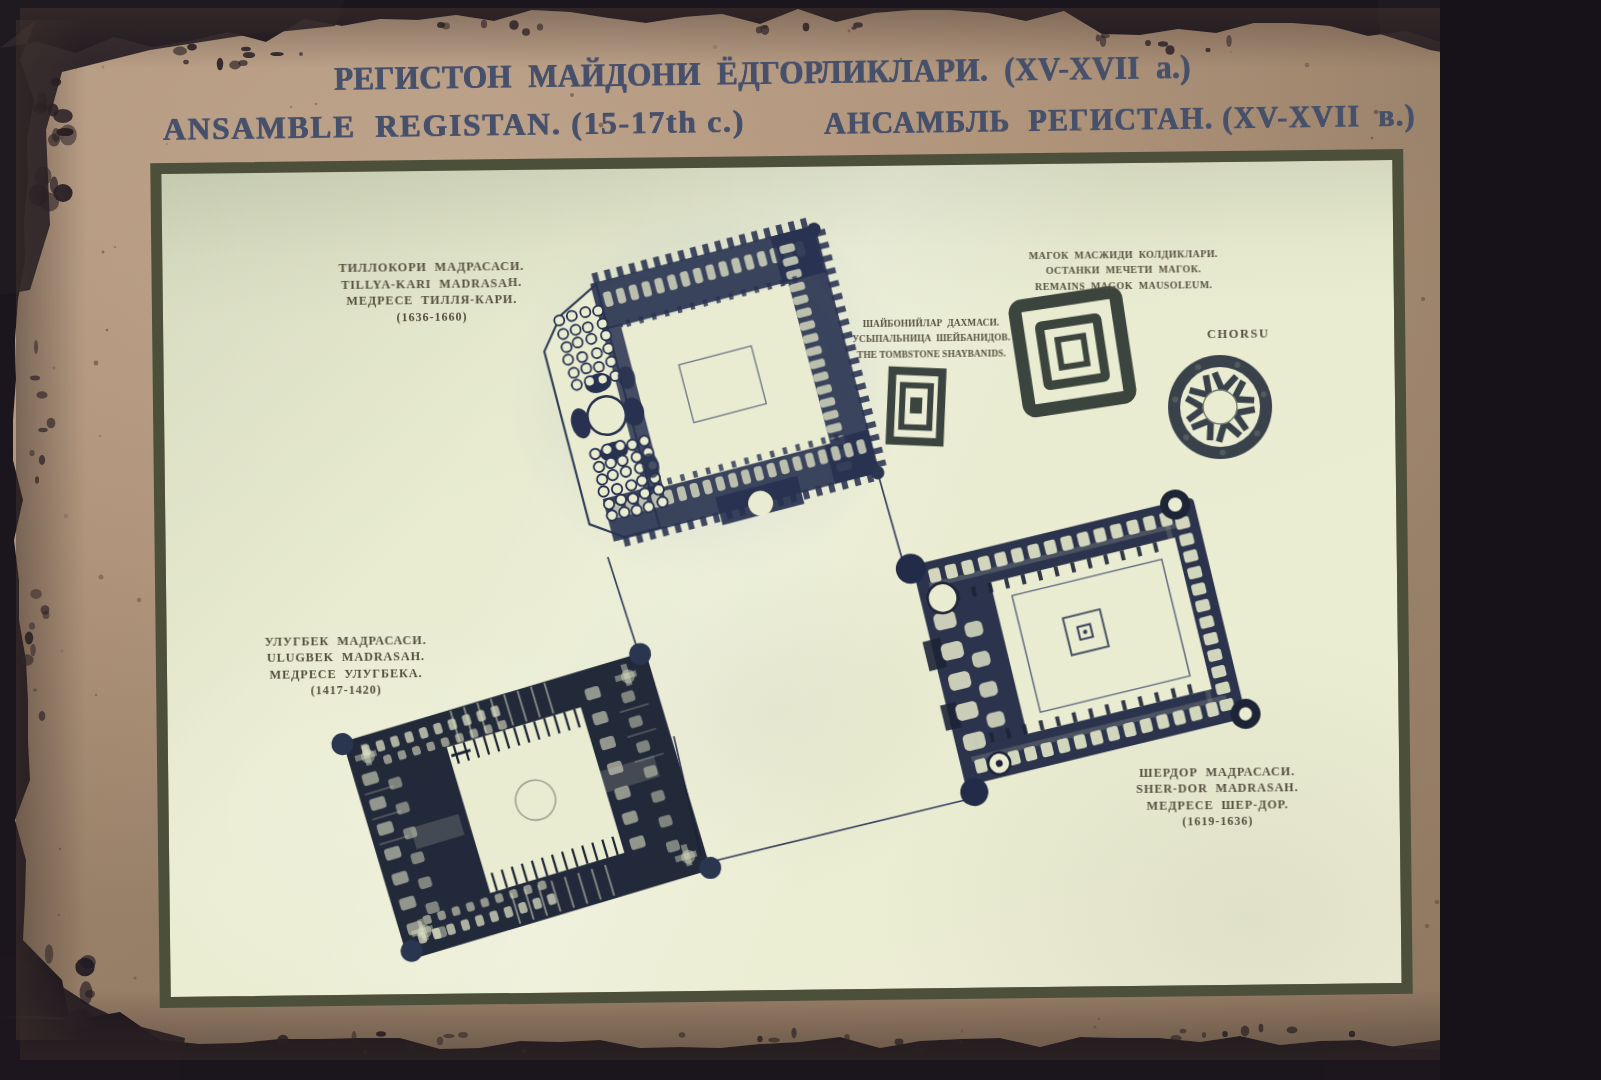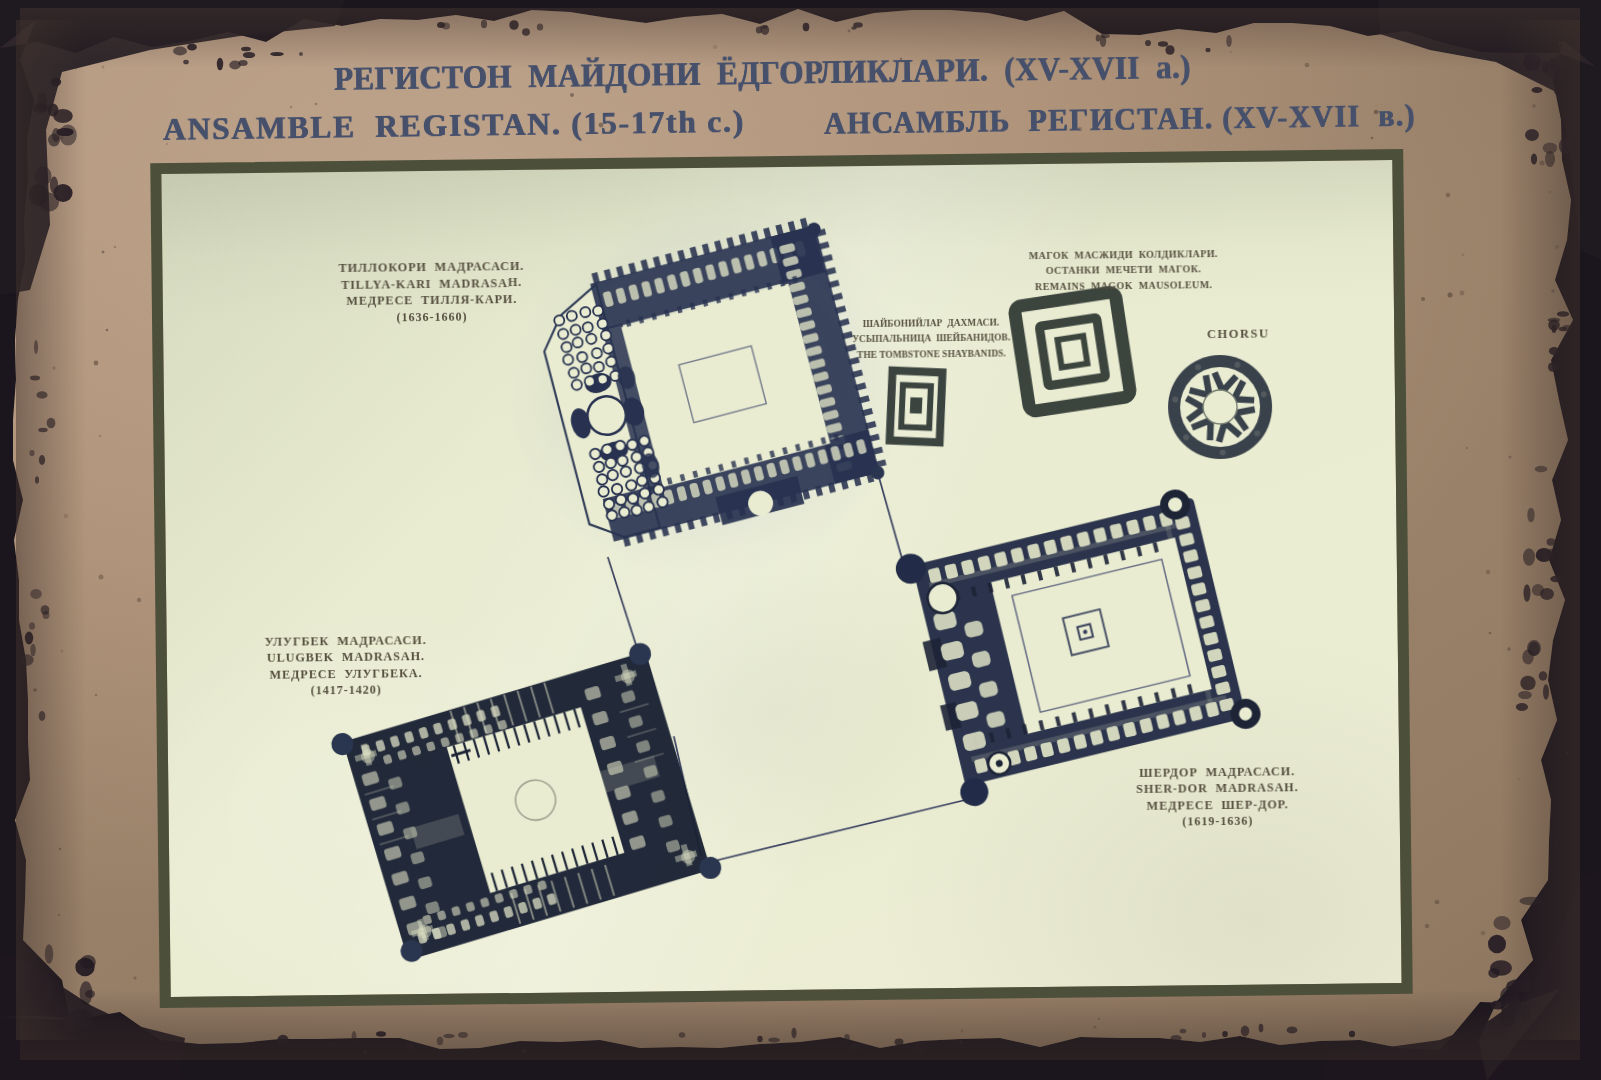--- a/index.html
+++ b/index.html
@@ -1,15 +1,15 @@
 <!DOCTYPE html>
 <html><head><meta charset="utf-8">
 <style>
 html,body{margin:0;padding:0;background:#17121a;}
-#stage{position:relative;width:1601px;height:1080px;overflow:hidden;background:#17121a;
+#stage{position:relative;width:1440px;height:1080px;overflow:hidden;background:#17121a;
   font-family:"Liberation Serif",serif;}
 .t{position:absolute;white-space:nowrap;color:#46506b;font-weight:bold;filter:blur(0.5px);text-shadow:0.5px 0 currentColor,-0.3px 0 currentColor;}
 </style></head>
 <body>
 <div id="stage">
 
 <svg width="1601" height="1080" style="position:absolute;left:0;top:0">
 <defs>
 <radialGradient id="pg1" cx="28%" cy="18%" r="70%">
  <stop offset="0%" stop-color="#bfa58e"></stop>

